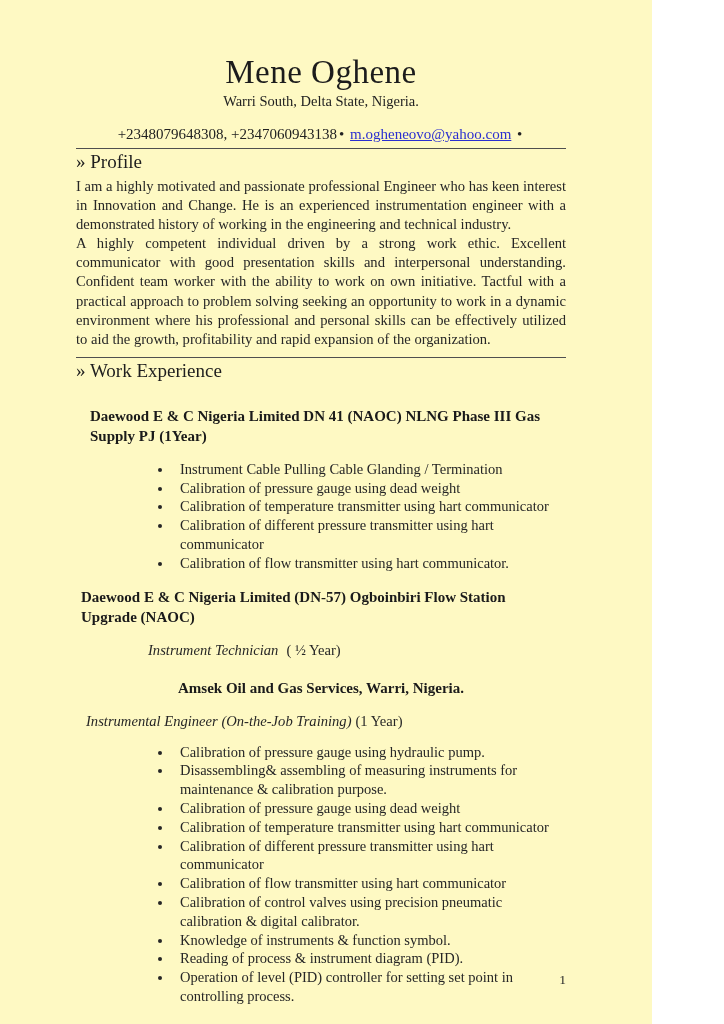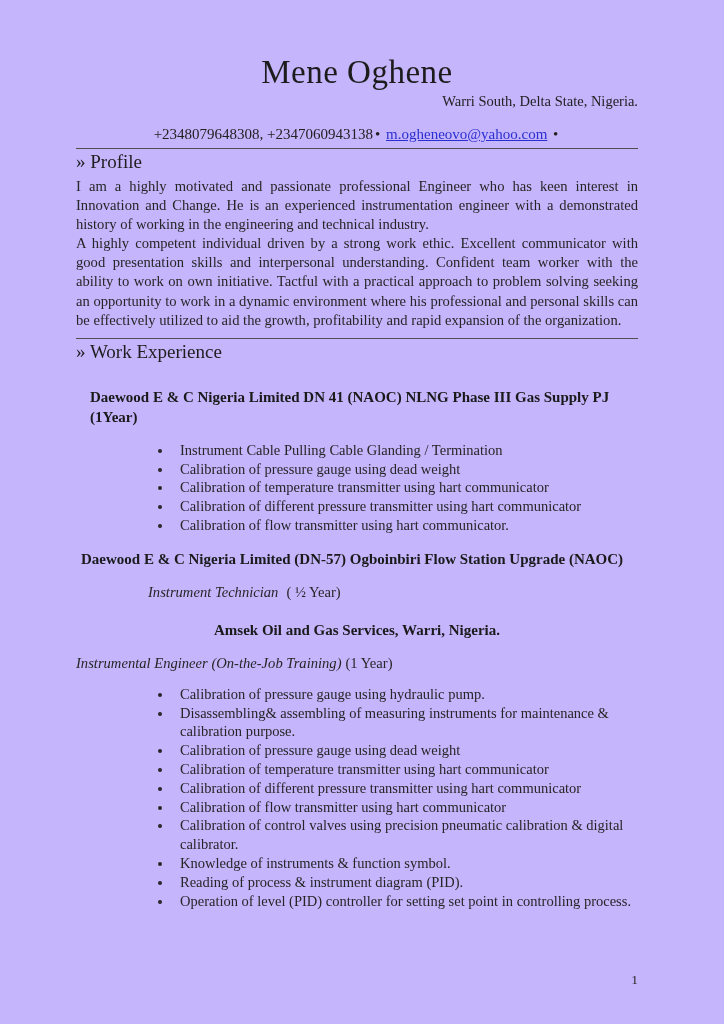--- a/index.html
+++ b/index.html
@@ -1,39 +1,39 @@
 <!DOCTYPE html>
 <html><head>
 <meta charset="utf-8">
 <style>
   * { box-sizing: border-box; }
   html, body { margin: 0; padding: 0; background: #ffffff; }
   .page {
     position: relative;
-    width: 724px;
+    width: 652px;
     height: 1024px;
     margin: 0;
-    background: #c4b5fd;
+    background: #fef9c3;
     color: #222222;
     font-family: "Liberation Serif", "DejaVu Serif", serif;
     padding: 52px 86px 0 76px;
     overflow: hidden;
   }
   .name {
     margin: 0;
     text-align: center;
     font-size: 33px;
     line-height: 40px;
     font-weight: 400;
     letter-spacing: 0.5px;
     color: #1c1c1c;
   }
   .location {
     margin: 0;
-    text-align: right;
+    text-align: center;
     font-size: 14.5px;
     line-height: 19px;
   }
   .contact {
     margin: 13px 0 4px 0;
     text-align: center;
     font-size: 15px;
     line-height: 20px;
   }
   .contact .sep { margin: 0 2px; }
@@ -69,21 +69,21 @@
   .job-1 .job-title { margin-top: 24px; }
   .job-2 .job-title { margin-top: 14px; margin-left: 5px; }
   .job-3 .job-title { margin-top: 18px; text-align: center; }
   .role-line {
     margin: 2px 0 0 0;
     font-size: 14.6px;
     line-height: 19px;
     color: #262626;
   }
   .job-2 .role-line { margin-left: 72px; }
-  .job-3 .role-line { margin-top: 0; }
+  .job-3 .role-line { margin-left: 10px; margin-top: 0; }
   .role-name { font-style: italic; margin-right: 8px; }
   .job-3 .role-name { margin-right: 4px; }
   .bullets {
     list-style: disc outside;
     margin: 8px 0 0 0;
     padding: 0 0 0 97px;
     font-size: 14.5px;
     line-height: 18.8px;
     color: #262626;
   }

